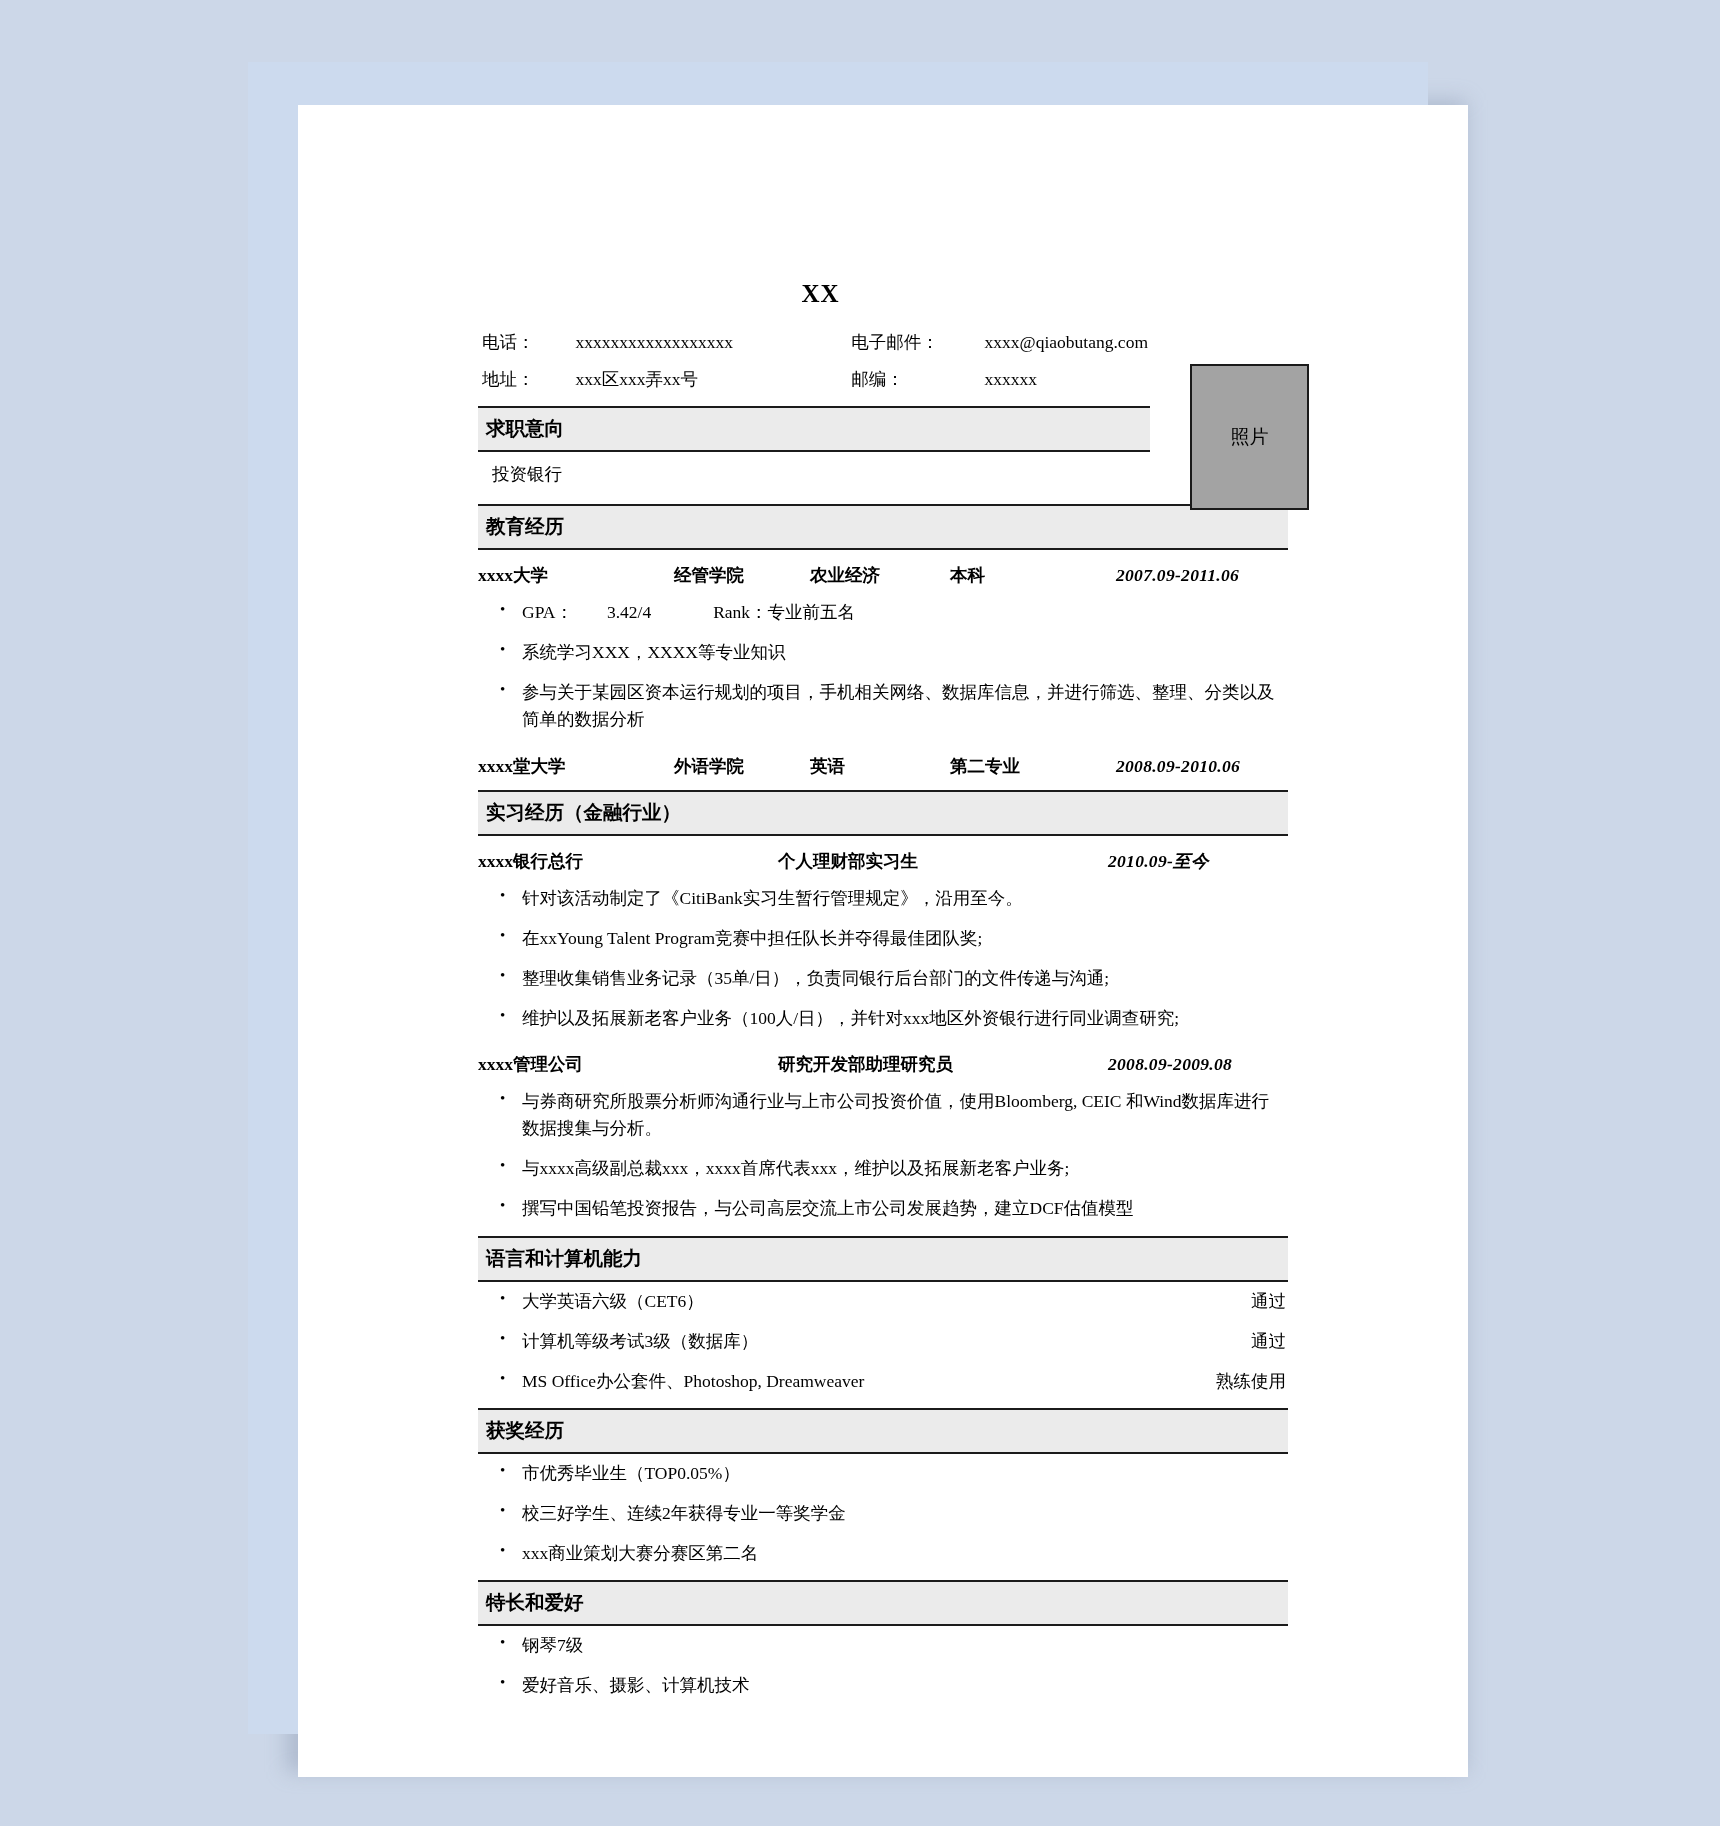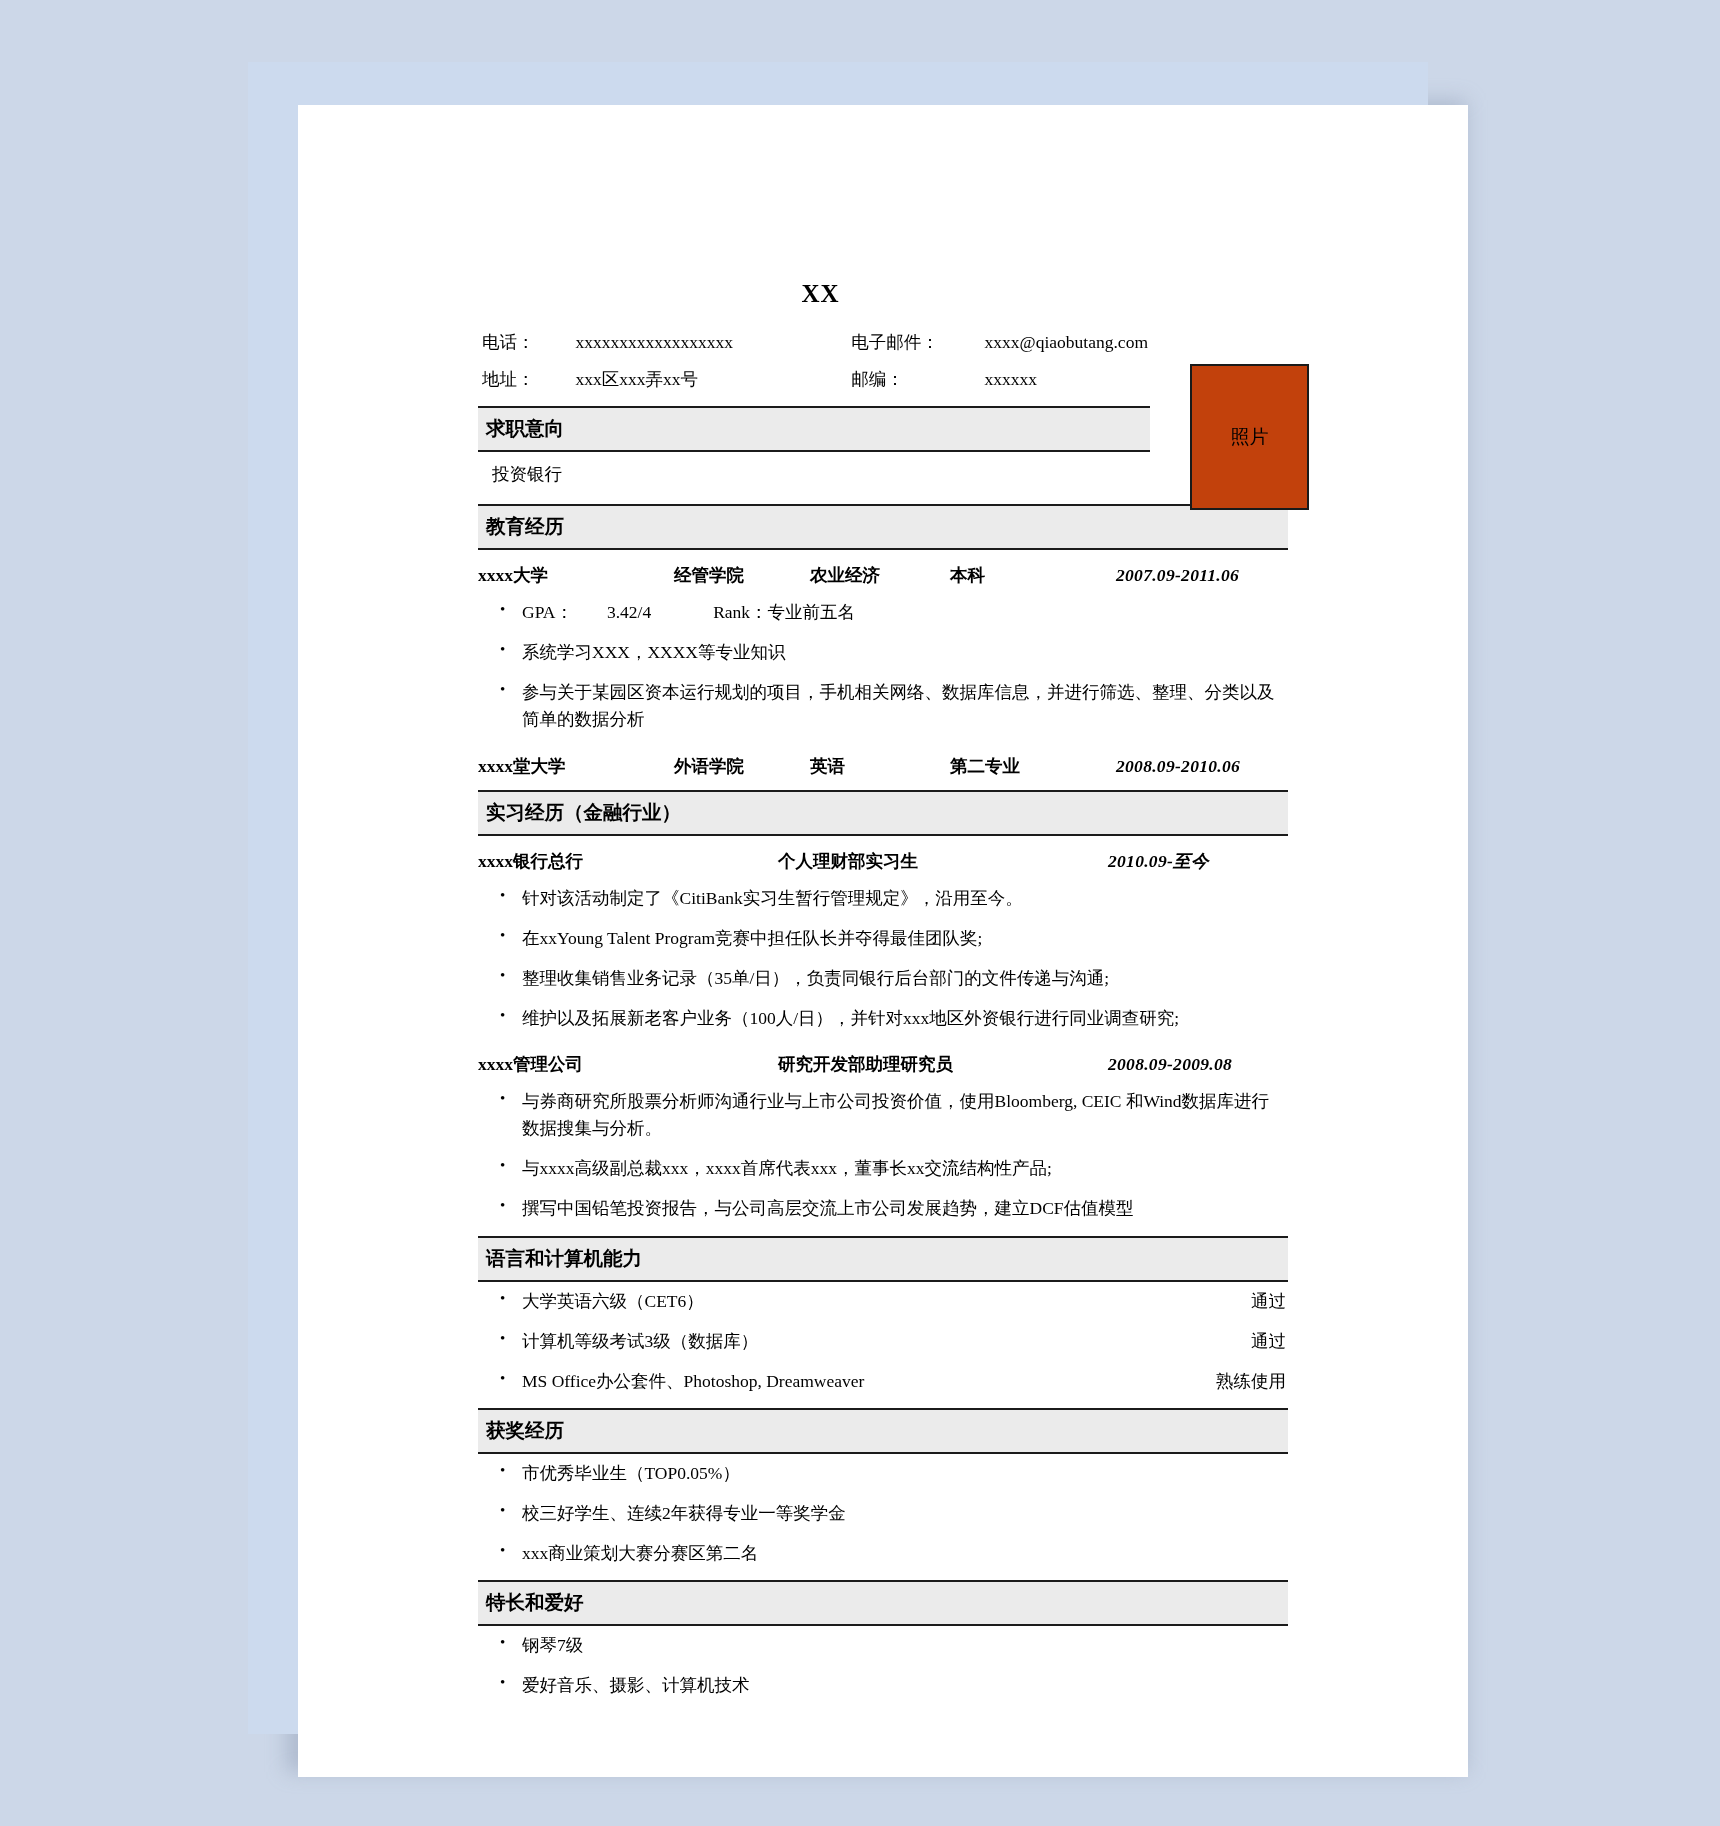--- a/index.html
+++ b/index.html
@@ -82,21 +82,21 @@
   .mono-x { font-family: "Liberation Serif", "DejaVu Serif", serif; }
 
   
   .photo-box {
     position: absolute;
     left: 712px;
     top: 84px;
     width: 115px;
     height: 142px;
     border: 2px solid #1a1a1a;
-    background: #c2410c;
+    background: #a3a3a3;
     display: flex;
     align-items: center;
     justify-content: center;
     font-size: 19px;
     color: #000;
   }
 
   
   .sec-bar {
     background: #ebebeb;
@@ -243,21 +243,21 @@
     </ul>
 
     <div class="job-row exp">
       <span class="col-org">xxxx管理公司</span>
       <span class="col-title">研究开发部助理研究员</span>
       <span class="col-date">2008.09-2009.08</span>
     </div>
 
     <ul class="bullets">
       <li>与券商研究所股票分析师沟通行业与上市公司投资价值，使用Bloomberg, CEIC 和Wind数据库进行数据搜集与分析。</li>
-      <li>与xxxx高级副总裁xxx，xxxx首席代表xxx，董事长xx交流结构性产品;</li>
+      <li>与xxxx高级副总裁xxx，xxxx首席代表xxx，维护以及拓展新老客户业务;</li>
       <li>撰写中国铅笔投资报告，与公司高层交流上市公司发展趋势，建立DCF估值模型</li>
     </ul>
 
     <div class="sec-bar">语言和计算机能力</div>
     <ul class="bullets">
       <li><span class="tail">通过</span><span>大学英语六级（CET6）</span></li>
       <li><span class="tail">通过</span><span>计算机等级考试3级（数据库）</span></li>
       <li><span class="tail">熟练使用</span><span>MS Office办公套件、Photoshop, Dreamweaver</span></li>
     </ul>
 

